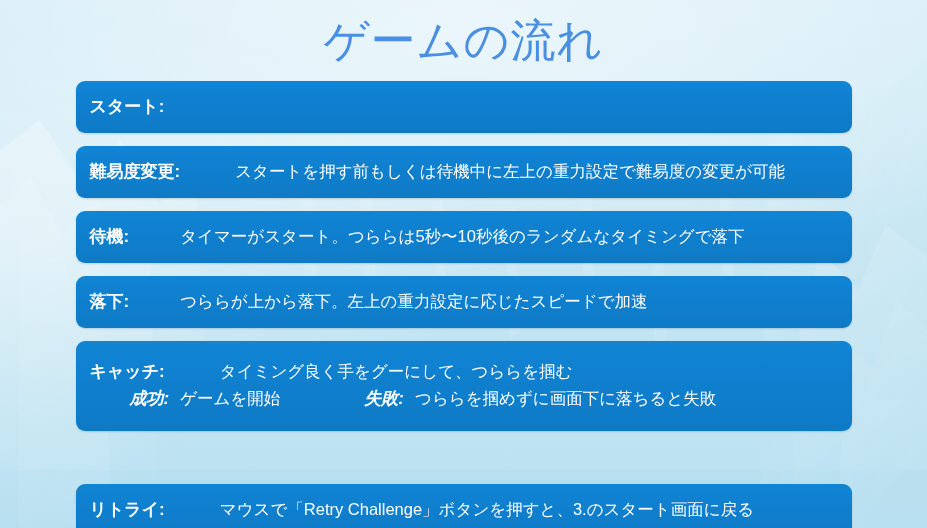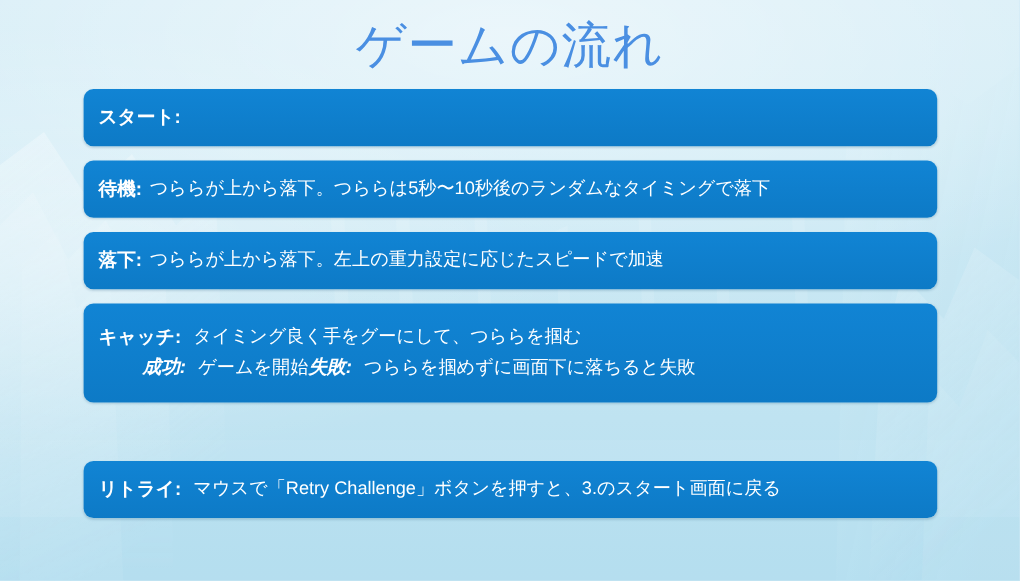--- a/index.html
+++ b/index.html
@@ -79,38 +79,39 @@
   }
   .step-row.single{ height:52px; margin-bottom:13px; }
   .step-row.double{ height:90px; margin-bottom:13px; }
   .step-row.last{ margin-bottom:0;margin-top:40px; }
 
   .step-line{
     display:flex;
     align-items:flex-end;
     white-space:nowrap;
     line-height:1.45;
+    gap:44px;
   }
   .step-line + .step-line{ margin-top:3px; padding-left:40px; }
 
   .step-label{
     font-weight:bold;
     font-size:17px;
     color:#ffffff;
   }
   .step-text{
     font-size:16.5px;
     font-weight:400;
     color:#ffffff;
     margin-left:11px;
   }
   .step-label.tight + .step-text{ margin-left:7px; }
 
   .sub-group{ display:flex; align-items:baseline; }
-  .sub-group + .sub-group{ }
+  .sub-group + .sub-group{ margin-left:40px; }
   .sub-label{ font-weight:bold; font-size:17px; color:#ffffff;font-style:italic; }
   .sub-text{ font-size:16.5px; color:#ffffff; margin-left:11px; }
 </style>
 </head>
 <body>
 
 <div id="bg-layer"></div>
 
 <svg id="bg-texture" viewBox="0 0 927 528" preserveAspectRatio="none" aria-hidden="true">
   <defs>
@@ -157,25 +158,31 @@
   <h1 id="page-title">ゲームの流れ</h1>
 
   <div id="steps-list">
 
     <div class="step-row single">
       <div class="step-line">
         <span class="step-label">スタート:</span>
       </div>
     </div>
 
+    <div class="step-row single">
+      <div class="step-line">
+        <span class="step-label">難易度変更:</span>
+        <span class="step-text">スタートを押す前もしくは待機中に左上の重力設定で難易度の変更が可能</span>
+      </div>
+    </div>
 
     <div class="step-row single">
       <div class="step-line">
         <span class="step-label tight">待機:</span>
-        <span class="step-text">つららが上から落下。つららは5秒〜10秒後のランダムなタイミングで落下</span>
+        <span class="step-text">タイマーがスタート。つららは5秒〜10秒後のランダムなタイミングで落下</span>
       </div>
     </div>
 
     <div class="step-row single">
       <div class="step-line">
         <span class="step-label tight">落下:</span>
         <span class="step-text">つららが上から落下。左上の重力設定に応じたスピードで加速</span>
       </div>
     </div>
 

